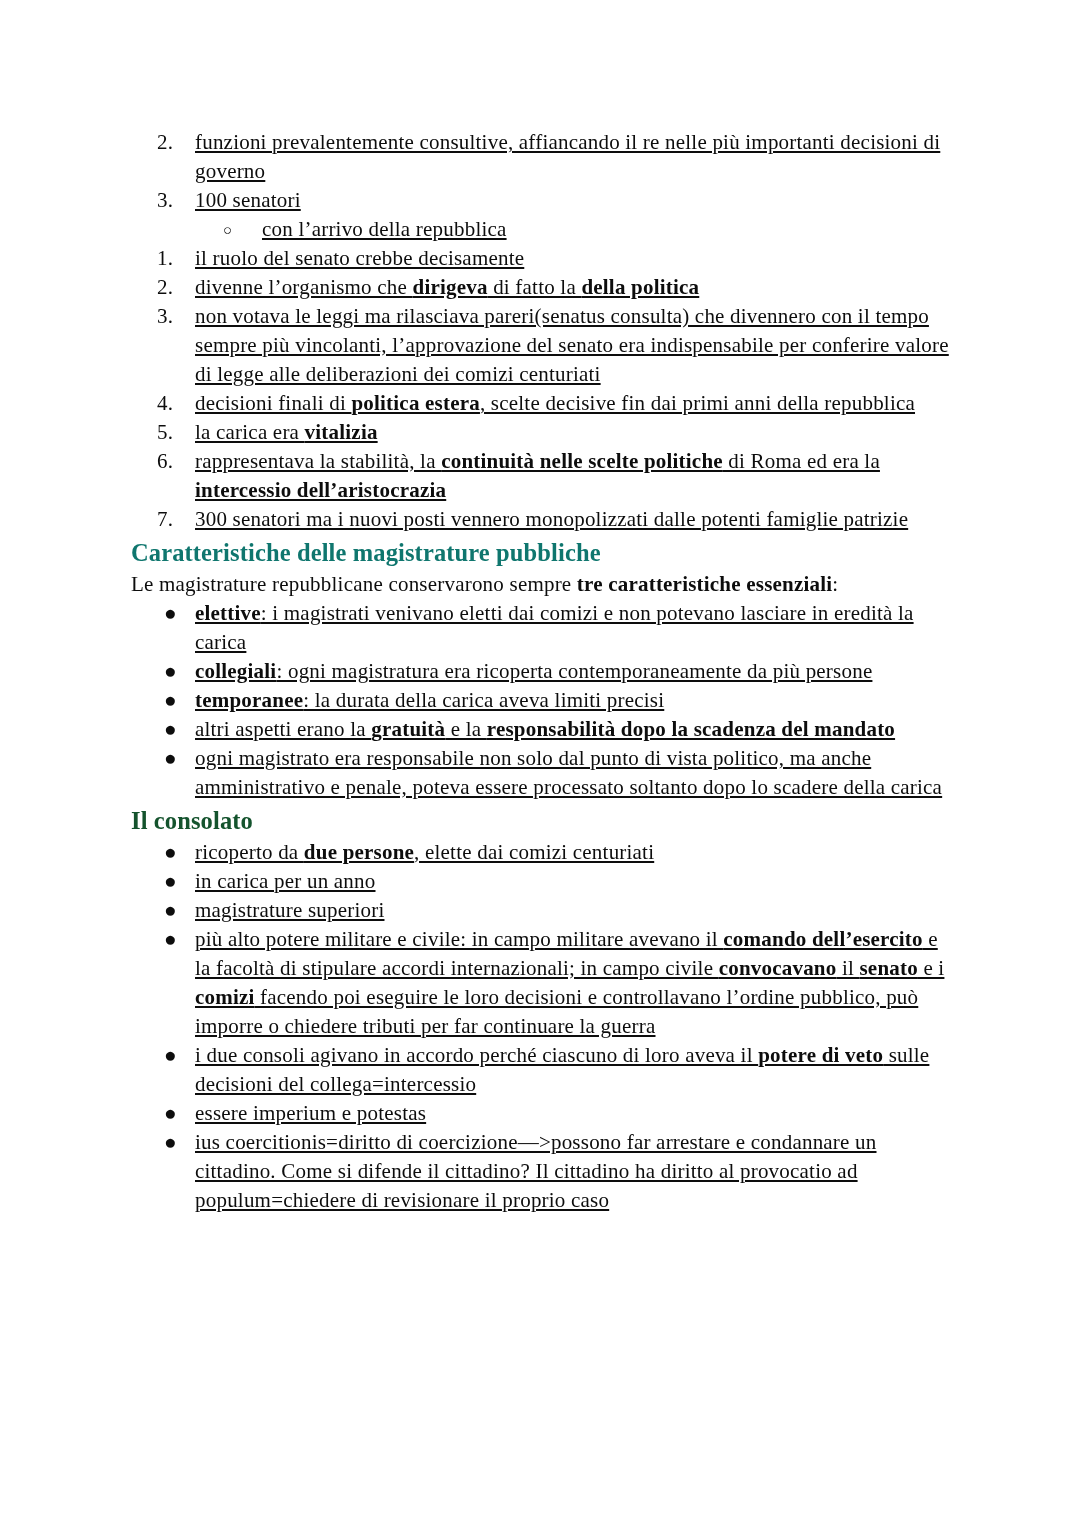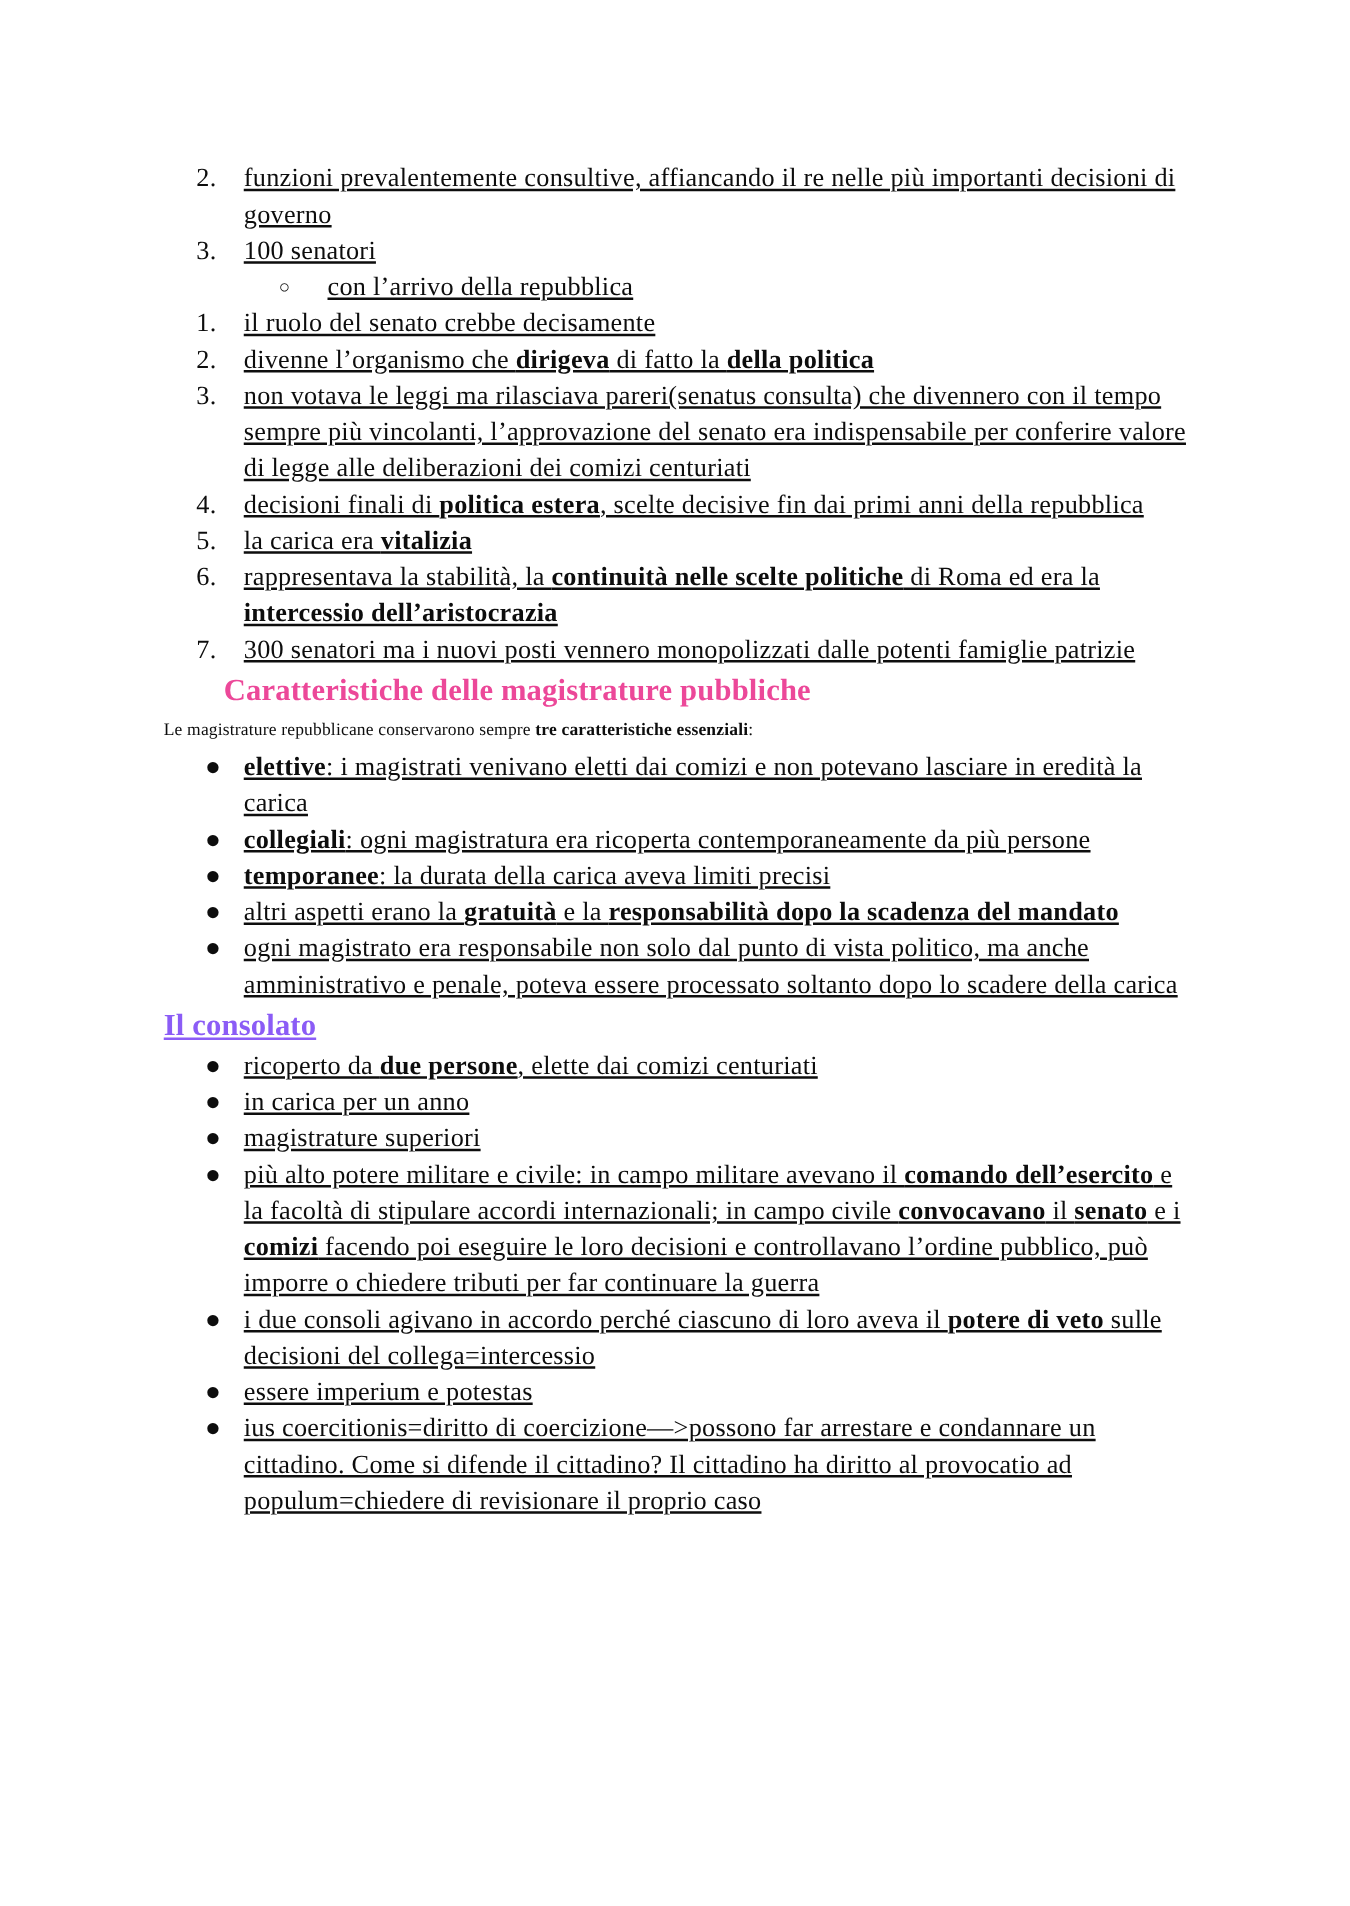--- a/index.html
+++ b/index.html
@@ -17,21 +17,21 @@
   .page {
     box-sizing: border-box;
     width: 1080px;
     height: 1525px;
     padding: 128px 130px 0 131px;
     background: #ffffff;
   }
 
   
   .para {
-    font-size: 14px;
+    font-size: 21px;
     line-height: 29px;
     margin: 0;
     letter-spacing: 0.01em;
   }
 
   
   .heading {
     font-size: 24.5px;
     line-height: 32px;
     font-weight: 700;
@@ -129,21 +129,21 @@
         </li>
         <li>
           <span class="marker">6.</span>
           <span class="lineblock">rappresentava la stabilità, la <b>continuità nelle scelte politiche</b> di Roma ed era la <b>intercessio dell’aristocrazia</b></span>
         </li>
         <li>
           <span class="marker">7.</span>
           <span class="lineblock">300 senatori ma i nuovi posti vennero monopolizzati dalle potenti famiglie patrizie</span>
         </li>
       </ol>
-      <div class="heading" style="color: #ec4899; margin-left: 48px;">Caratteristiche delle magistrature pubbliche</div>
+      <div class="heading" style="color: #0f766e;">Caratteristiche delle magistrature pubbliche</div>
       <p class="para">Le magistrature repubblicane conservarono sempre <b>tre caratteristiche essenziali</b>:</p>
       <ul class="bullist">
         <li>
           <span class="marker">●</span>
           <span class="lineblock"><b>elettive</b>: i magistrati venivano eletti dai comizi e non potevano lasciare in eredità la carica</span>
         </li>
         <li>
           <span class="marker">●</span>
           <span class="lineblock"><b>collegiali</b>: ogni magistratura era ricoperta contemporaneamente da più persone</span>
         </li>
@@ -153,21 +153,21 @@
         </li>
         <li>
           <span class="marker">●</span>
           <span class="lineblock">altri aspetti erano la <b>gratuità</b> e la <b>responsabilità dopo la scadenza del mandato</b></span>
         </li>
         <li>
           <span class="marker">●</span>
           <span class="lineblock">ogni magistrato era responsabile non solo dal punto di vista politico, ma anche amministrativo e penale, poteva essere processato soltanto dopo lo scadere della carica</span>
         </li>
       </ul>
-      <div class="heading" style="color: #8b5cf6; text-decoration: underline;">Il consolato</div>
+      <div class="heading" style="color: #14532d;">Il consolato</div>
       <ul class="bullist">
         <li>
           <span class="marker">●</span>
           <span class="lineblock">ricoperto da <b>due persone</b>, elette dai comizi centuriati</span>
         </li>
         <li>
           <span class="marker">●</span>
           <span class="lineblock">in carica per un anno</span>
         </li>
         <li>

